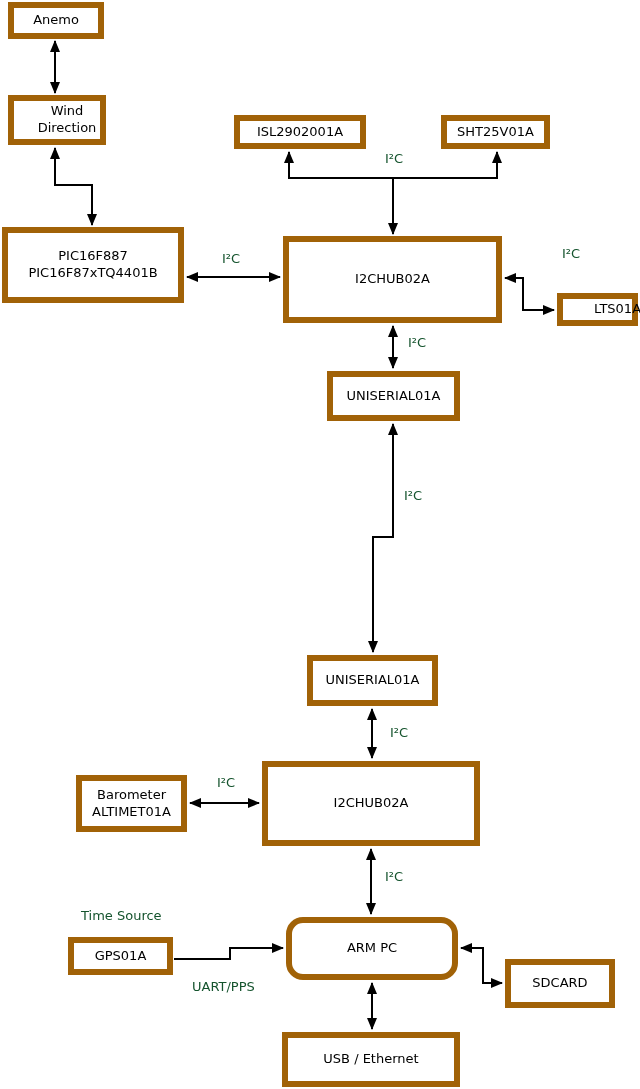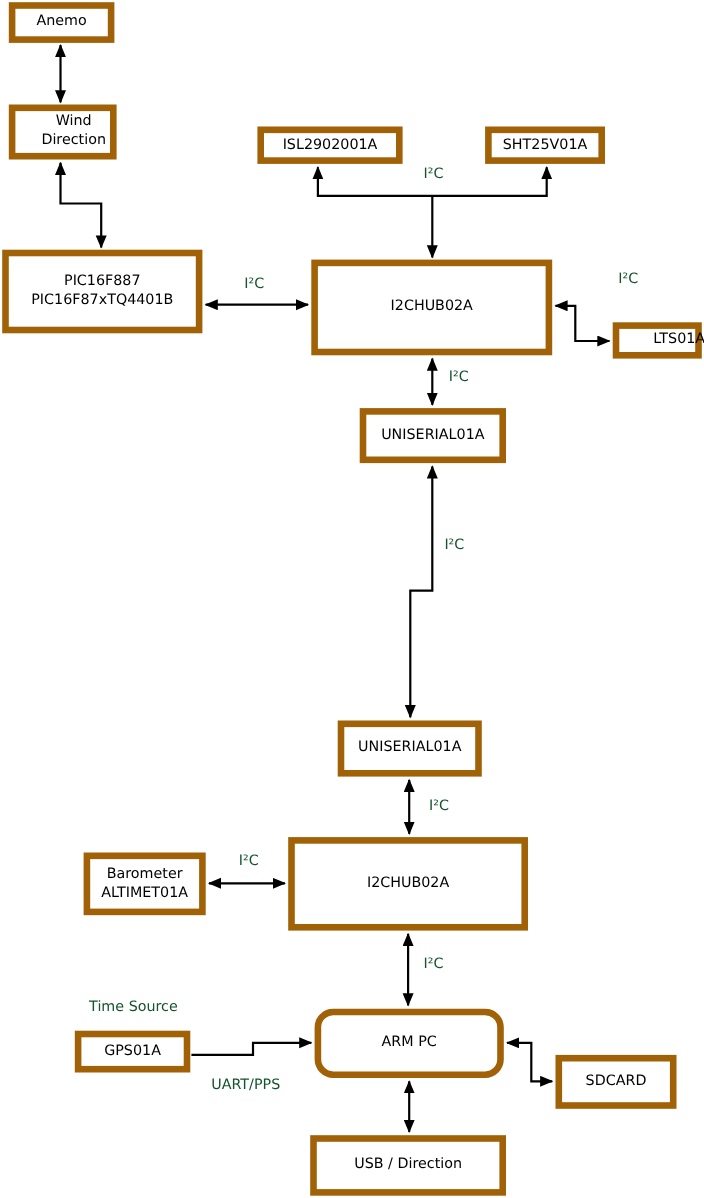--- a/index.html
+++ b/index.html
@@ -86,21 +86,21 @@
   <div class="node n-hub1">I2CHUB02A</div>
   <div class="node n-lts">LTS01A</div>
   <div class="node n-uni1">UNISERIAL01A</div>
   <div class="node n-uni2">UNISERIAL01A</div>
   <div class="node n-baro">Barometer
 ALTIMET01A</div>
   <div class="node n-hub2">I2CHUB02A</div>
   <div class="node n-gps">GPS01A</div>
   <div class="node n-armpc">ARM PC</div>
   <div class="node n-sdcard">SDCARD</div>
-  <div class="node n-usb">USB / Direction</div>
+  <div class="node n-usb">USB / Ethernet</div>
 
   <span class="flabel lb-i2c-bus">I²C</span>
   <span class="flabel lb-i2c-pic">I²C</span>
   <span class="flabel lb-i2c-lts">I²C</span>
   <span class="flabel lb-i2c-hub1uni">I²C</span>
   <span class="flabel lb-i2c-long">I²C</span>
   <span class="flabel lb-i2c-uni2hub2">I²C</span>
   <span class="flabel lb-i2c-baro">I²C</span>
   <span class="flabel lb-i2c-hub2arm">I²C</span>
   <span class="flabel lb-timesource">Time Source</span>

